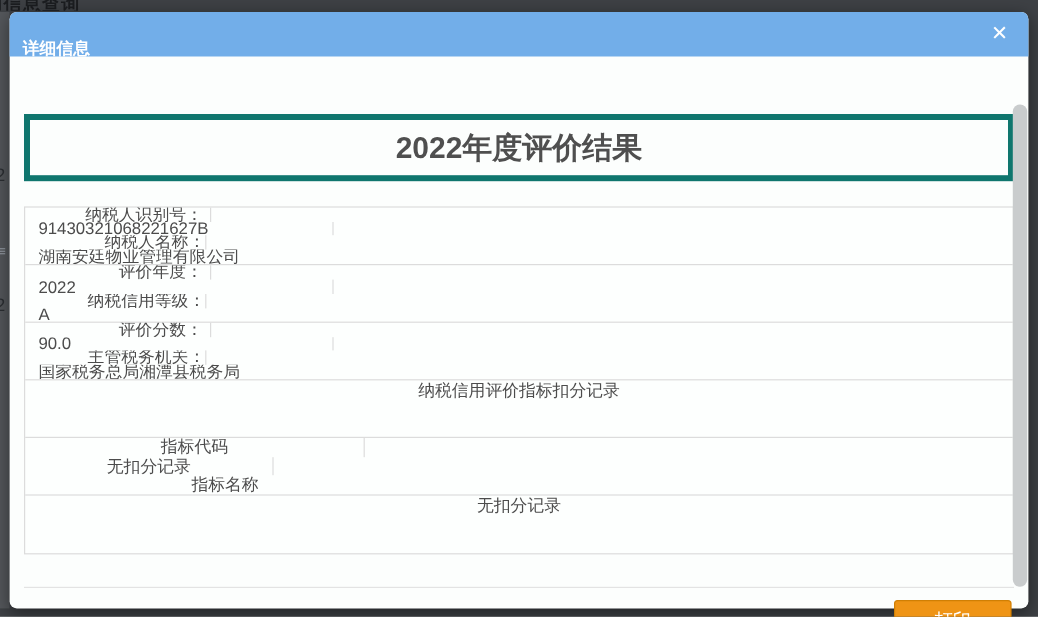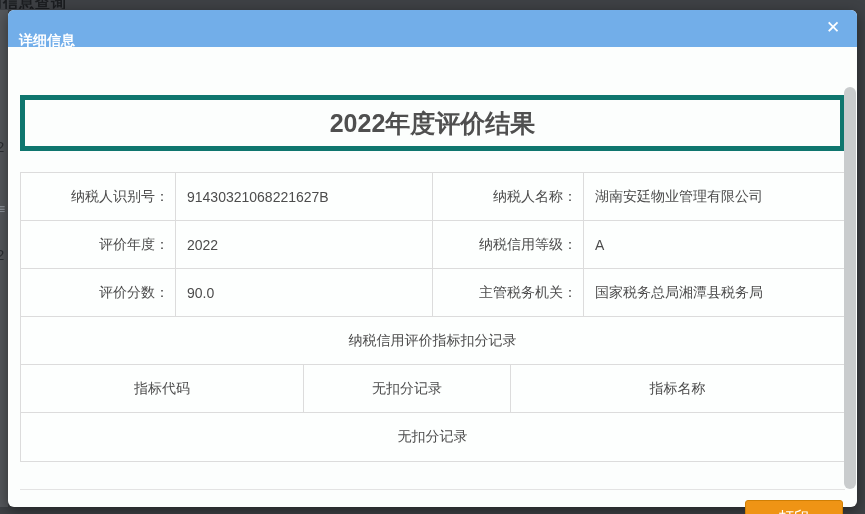--- a/index.html
+++ b/index.html
@@ -57,30 +57,30 @@
     display:flex; align-items:center; justify-content:center;
   }
   .heading-text { font-size:25px; font-weight:bold; color:#4f4f4f; }
 
   
   .detail-table {
     position:absolute; left:12px; top:125px; width:825px;
     border:1px solid #dcdcdc; background:#fdfffe;
     font-size:14px; color:#4c4c4c;
   }
-  .t-row { display:flex; height:48px; border-bottom:1px solid #dcdcdc; }
+  .t-row { display:flex; height:48px; border-bottom:1px solid #dcdcdc;flex-direction:column; }
   .t-row:last-child { border-bottom:none; }
   .t-cell {
     display:flex; align-items:center;
     border-right:1px solid #dcdcdc; overflow:hidden;
   }
   .t-cell:last-child { border-right:none; }
   .c-label  { width:155px; justify-content:flex-end; padding-right:6px; }
   .c-value1 { width:257px; padding-left:11px; }
-  .c-label2 { width:151px; justify-content:flex-end; padding-right:6px; }
+  .c-label2 { width:151px; justify-content:flex-end; }
   .c-value2 { width:260px; padding-left:11px; }
   .c-full   { width:823px; justify-content:center; }
   .c-h1 { width:283px; justify-content:center; }
   .c-h2 { width:207px; justify-content:center; }
   .c-h3 { width:333px; justify-content:center; }
 
   
   .footer-divider {
     position:absolute; left:12px; top:442px; width:825px; height:0;
     border-top:1px solid #e3e3e3;

